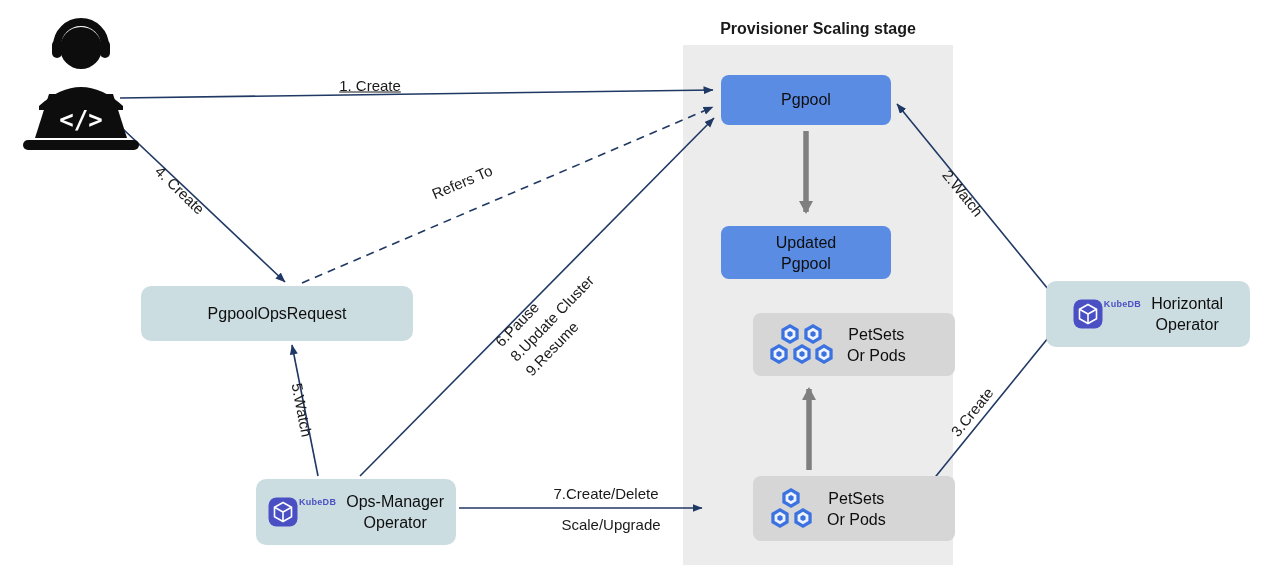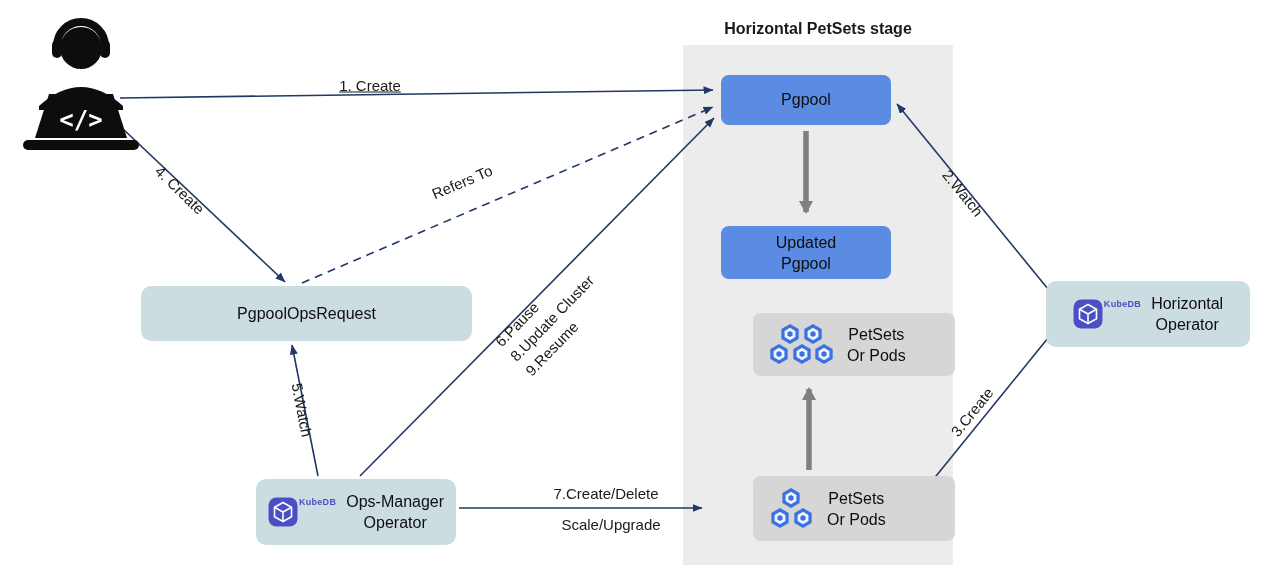--- a/index.html
+++ b/index.html
@@ -43,21 +43,21 @@
     position:absolute; z-index:4; font-size:15px; color:#1a1a1a;
     white-space:nowrap; transform-origin:center;
     transform:translate(-50%,-50%);
   }
   .edge-label.block { line-height:21px; text-align:left; }
 </style>
 </head>
 <body>
 
 <div class="band"></div>
-<div class="stage-title">Horizontal PetSets stage</div>
+<div class="stage-title">Provisioner Scaling stage</div>
 
 <svg class="wires" width="1266" height="582" viewBox="0 0 1266 582">
   <defs>
     <marker id="mNavy" markerWidth="11" markerHeight="9" refX="9.5" refY="4" orient="auto" markerUnits="userSpaceOnUse">
       <path d="M0,0 L10,4 L0,8 Z" fill="#1f3864"></path>
     </marker>
     <marker id="mGray" markerWidth="15" markerHeight="15" refX="11" refY="7" orient="auto" markerUnits="userSpaceOnUse">
       <path d="M0,0 L13,7 L0,14 Z" fill="#7f7f7f"></path>
     </marker>
   </defs>
@@ -90,21 +90,21 @@
   <span>Pgpool</span>
 </div>
 
 <div class="node blue" style="left:721px; top:226px; width:170px; height:53px;">
   <div class="lines">
     <div>Updated</div>
     <div>Pgpool</div>
   </div>
 </div>
 
-<div class="node teal single" style="left:141px; top:286px; width:331px; height:55px;">
+<div class="node teal single" style="left:141px; top:286px; width:272px; height:55px;">
   <span>PgpoolOpsRequest</span>
 </div>
 
 <div class="node gray petset" style="left:709px; top:313px; width:202px; height:63px;">
   <svg width="66" height="44" viewBox="0 0 66 44">
     <defs>
       <g id="podHexA">
         <path d="M0 -10 L8.66 -5 L8.66 5 L0 10 L-8.66 5 L-8.66 -5 Z" fill="#3b72e0"></path>
         <path d="M0 -6.2 L5.4 -3.1 L5.4 3.1 L0 6.2 L-5.4 3.1 L-5.4 -3.1 Z" fill="#eef3ff"></path>
         <path d="M0 -3 L2.6 -1.5 L2.6 1.5 L0 3 L-2.6 1.5 L-2.6 -1.5 Z" fill="#3b72e0"></path>

